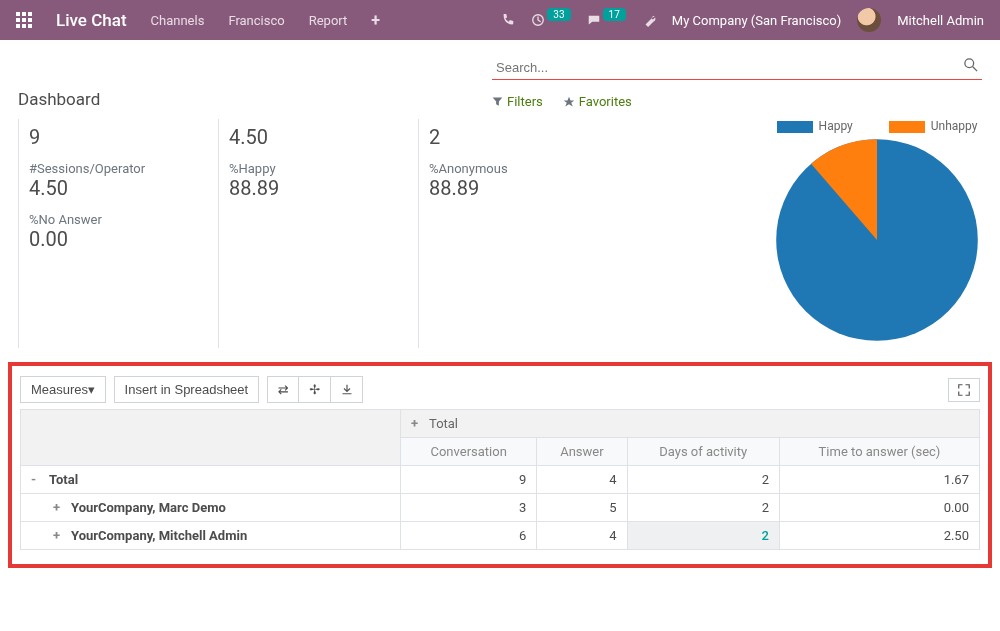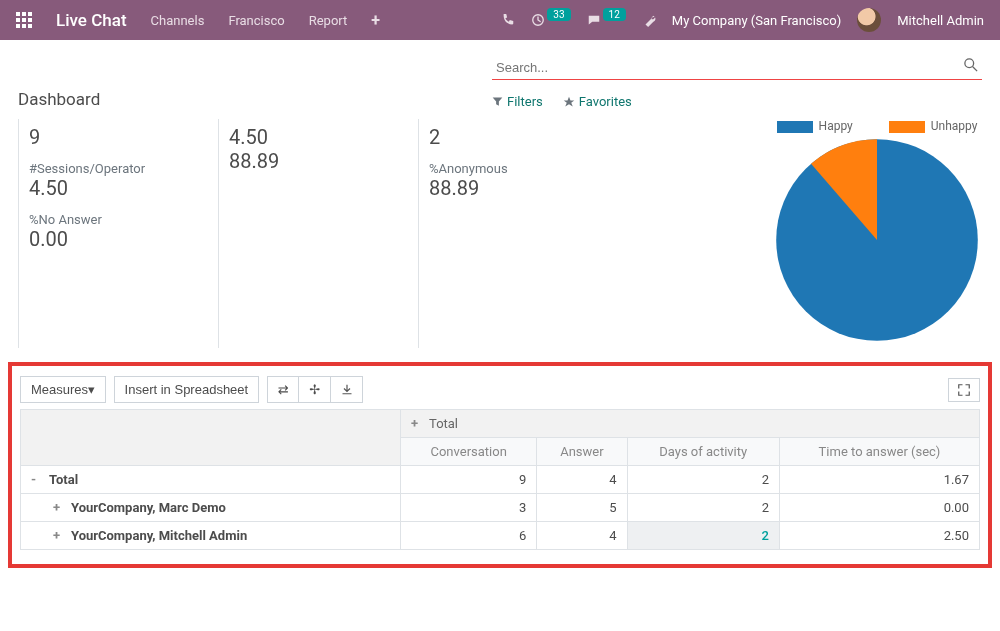--- a/index.html
+++ b/index.html
@@ -18,21 +18,21 @@
   .avatar { width: 24px; height: 24px; border-radius: 50%; background: radial-gradient(circle at 40% 35%, #f2c9a7 40%, #6b4e3b 44%); }
   .nav-icon-svg { fill: #e9dde5; width: 14px; height: 14px; }
   
   
   .header { display: flex; align-items: flex-end; padding: 16px 18px 0; }
   .header h1 { font-size: 17px; font-weight: 400; color: #4c4c4c; }
   .search-wrap { margin-left: auto; width: 490px; }
   .search-input { width: 100%; border: none; border-bottom: 1px solid #ef4444; padding: 4px 28px 4px 4px; font-size: 13px; outline: none; background: transparent; }
   .search-box { position: relative; }
   .search-box .mag { position: absolute; right: 4px; top: 2px; color: #888; }
-  .filter-row { margin-top: 14px; display: flex; gap: 20px; color: #0f766e; font-size: 13px; }
+  .filter-row { margin-top: 14px; display: flex; gap: 20px; color: #4d7c0f; font-size: 13px; }
   .filter-btn { display: inline-flex; align-items: center; gap: 4px; cursor: pointer; }
   
   
   .kpi-region { display: flex; padding: 0 18px; margin-top: 10px; }
   .kpi-grid { display: grid; grid-template-columns: 200px 200px 200px; gap: 0; flex: 0 0 auto; }
   .kpi-cell { border-left: 1px solid #dee2e6; padding: 6px 10px 10px; }
   .kpi-value { font-size: 20px; color: #4c4c4c; }
   .kpi-label { font-size: 13px; color: #6c757d; margin-top: 12px; }
   .chart-wrap { margin-left: auto; padding-left: 20px; }
   .legend { display: flex; gap: 36px; font-size: 12px; color: #666; justify-content: center; margin-bottom: 2px; }
@@ -92,21 +92,21 @@
       <svg class="nav-icon-svg" viewBox="0 0 16 16">
           <circle cx="8" cy="8" r="6" fill="none" stroke="#e9dde5" stroke-width="1.5"></circle>
           <path d="M8 4v4l3 2" fill="none" stroke="#e9dde5" stroke-width="1.5"></path>
         </svg>
       <span class="count">33</span>
     </div>
     <div class="badge-grp">
       <svg class="nav-icon-svg" viewBox="0 0 16 16">
           <path d="M2 3h12v7H6l-4 3V3z"></path>
         </svg>
-      <span class="count">12</span>
+      <span class="count">17</span>
     </div>
     <svg class="nav-icon-svg" viewBox="0 0 16 16">
         <path d="M13 3l-2 2 0 2 2 0 2-2c1 2 0 4-2 5l-6 6-3-3 6-6c1-2 3-3 5-2l-2-2z" fill="#e9dde5"></path>
       </svg>
     <div class="nav-link" style="color:#fff">My Company (San Francisco)</div>
     <div class="avatar"></div>
     <div class="nav-link" style="color:#fff">Mitchell Admin</div>
   </div>
 </div>
 
@@ -143,20 +143,21 @@
   <div class="kpi-grid">
     <div class="kpi-cell">
       <div class="kpi-value">9</div>
       <div class="kpi-label">#Sessions/Operator</div>
       <div class="kpi-value">4.50</div>
       <div class="kpi-label">%No Answer</div>
       <div class="kpi-value">0.00</div>
     </div>
     <div class="kpi-cell">
       <div class="kpi-value">4.50</div>
+      <div class="kpi-label">%Happy</div>
       <div class="kpi-value">88.89</div>
     </div>
     <div class="kpi-cell">
       <div class="kpi-value">2</div>
       <div class="kpi-label">%Anonymous</div>
       <div class="kpi-value">88.89</div>
     </div>
   </div>
   <div class="chart-wrap">
     <div class="legend">

